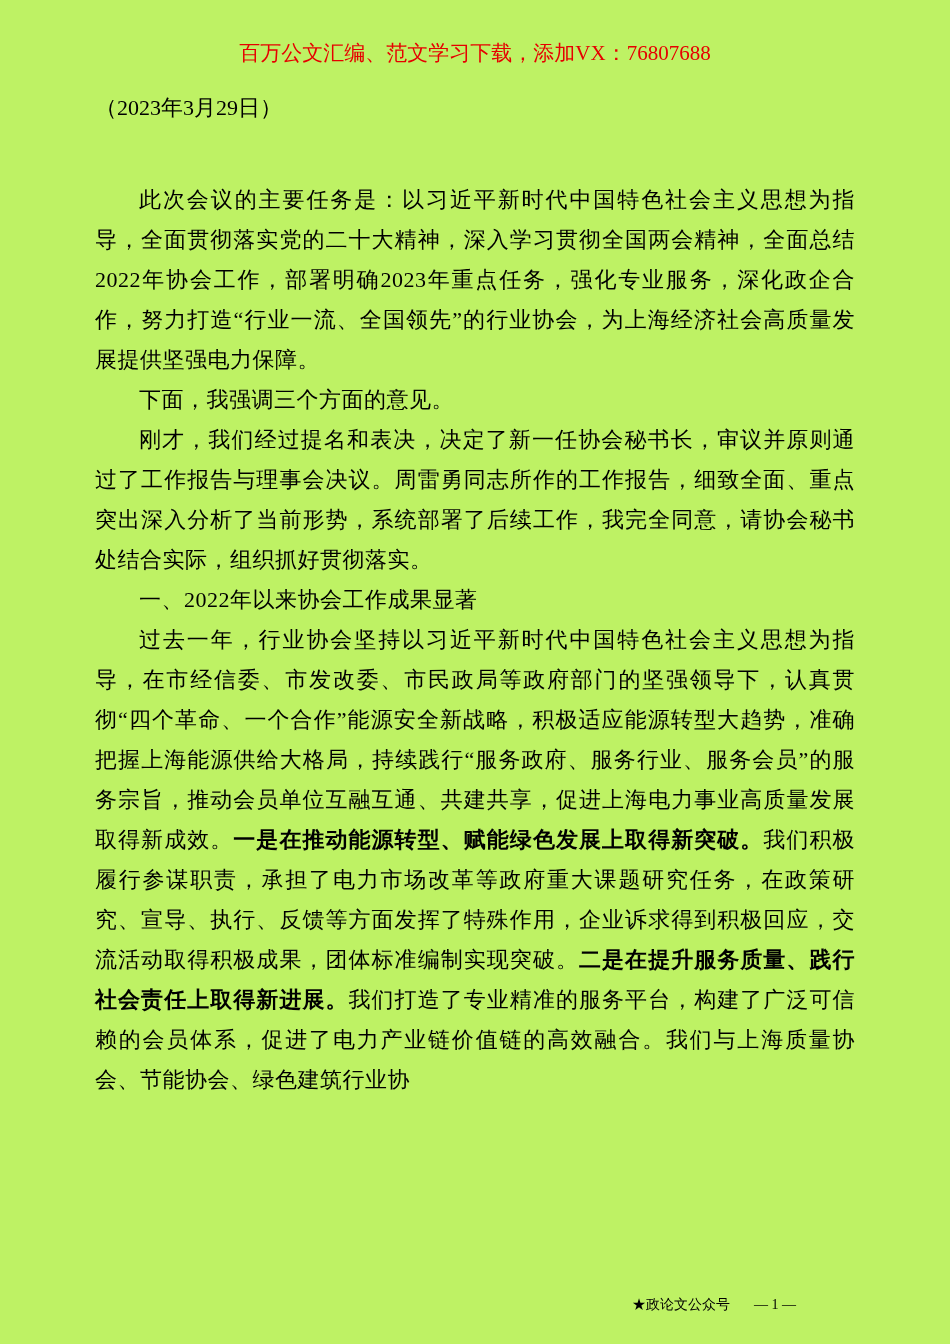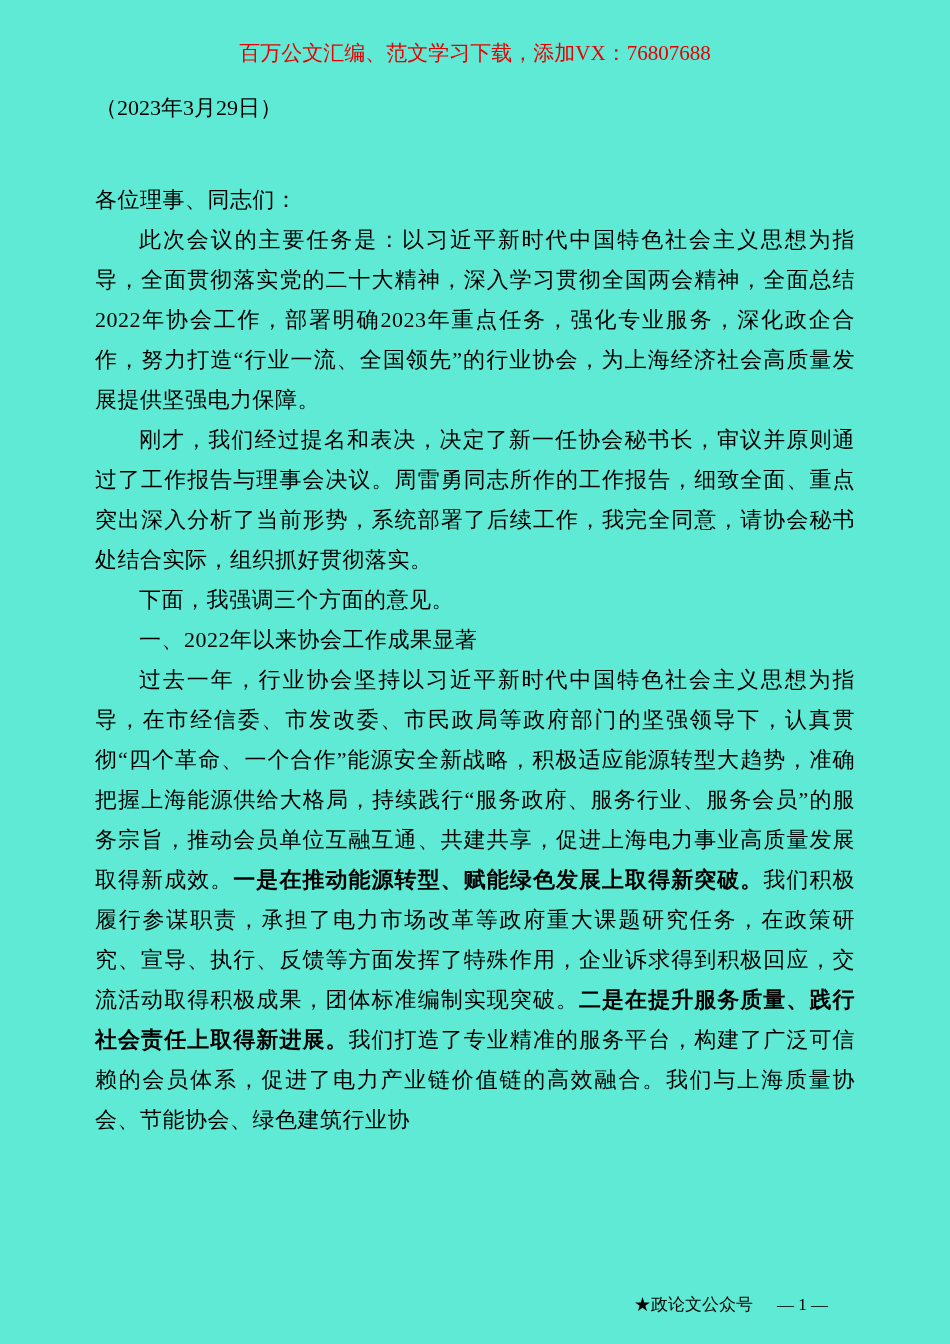--- a/index.html
+++ b/index.html
@@ -5,21 +5,21 @@
   html, body {
     margin: 0;
     padding: 0;
     background: #ffffff;
   }
   .page {
     position: relative;
     width: 950px;
     height: 1344px;
     margin: 0 auto;
-    background: #5eead4;
+    background: #bef264;
     box-sizing: border-box;
     padding: 40px 95px 0 95px;
     font-family: "Liberation Serif", "DejaVu Serif", serif;
     color: #000000;
     overflow: hidden;
   }
   .notice {
     color: #e60000;
     text-align: center;
     font-size: 21px;
@@ -57,51 +57,50 @@
     text-indent: 2em;
   }
   .body p.salutation {
     text-indent: 0;
   }
   .body b {
     font-weight: 700;
   }
   .footer {
     position: absolute;
-    right: 122px;
+    right: 154px;
     bottom: 28px;
-    font-size: 17px;
+    font-size: 14px;
     line-height: 22px;
     color: #000000;
     white-space: nowrap;
   }
   .footer .pagenum {
     margin-left: 24px;
   }
 </style>
 </head>
 <body>
 
 <div class="page">
 
   <div class="notice">百万公文汇编、范文学习下载，添加VX：76807688</div>
 
 
 
   <div class="date">（2023年3月29日）</div>
 
   <div class="body">
-    <p class="salutation">各位理事、同志们：</p>
 
 
     <p>此次会议的主要任务是：以习近平新时代中国特色社会主义思想为指导，全面贯彻落实党的二十大精神，深入学习贯彻全国两会精神，全面总结2022年协会工作，部署明确2023年重点任务，强化专业服务，深化政企合作，努力打造“行业一流、全国领先”的行业协会，为上海经济社会高质量发展提供坚强电力保障。</p>
 
+    <p>下面，我强调三个方面的意见。</p>
+
     <p>刚才，我们经过提名和表决，决定了新一任协会秘书长，审议并原则通过了工作报告与理事会决议。周雷勇同志所作的工作报告，细致全面、重点突出深入分析了当前形势，系统部署了后续工作，我完全同意，请协会秘书处结合实际，组织抓好贯彻落实。</p>
-
-    <p>下面，我强调三个方面的意见。</p>
 
     <p>一、2022年以来协会工作成果显著</p>
 
     <p><span>过去一年，行业协会坚持以习近平新时代中国特色社会主义思想为指导，在市经信委、市发改委、市民政局等政府部门的坚强领导下，认真贯彻“四个革命、一个合作”能源安全新战略，积极适应能源转型大趋势，准确把握上海能源供给大格局，持续践行“服务政府、服务行业、服务会员”的服务宗旨，推动会员单位互融互通、共建共享，促进上海电力事业高质量发展取得新成效。</span><b>一是在推动能源转型、赋能绿色发展上取得新突破。</b><span>我们积极履行参谋职责，承担了电力市场改革等政府重大课题研究任务，在政策研究、宣导、执行、反馈等方面发挥了特殊作用，企业诉求得到积极回应，交流活动取得积极成果，团体标准编制实现突破。</span><b>二是在提升服务质量、践行社会责任上取得新进展。</b><span>我们打造了专业精准的服务平台，构建了广泛可信赖的会员体系，促进了电力产业链价值链的高效融合。我们与上海质量协会、节能协会、绿色建筑行业协</span></p>
   </div>
 
   <div class="footer">
     <span>★政论文公众号</span><span class="pagenum">— 1 —</span>
   </div>
 

